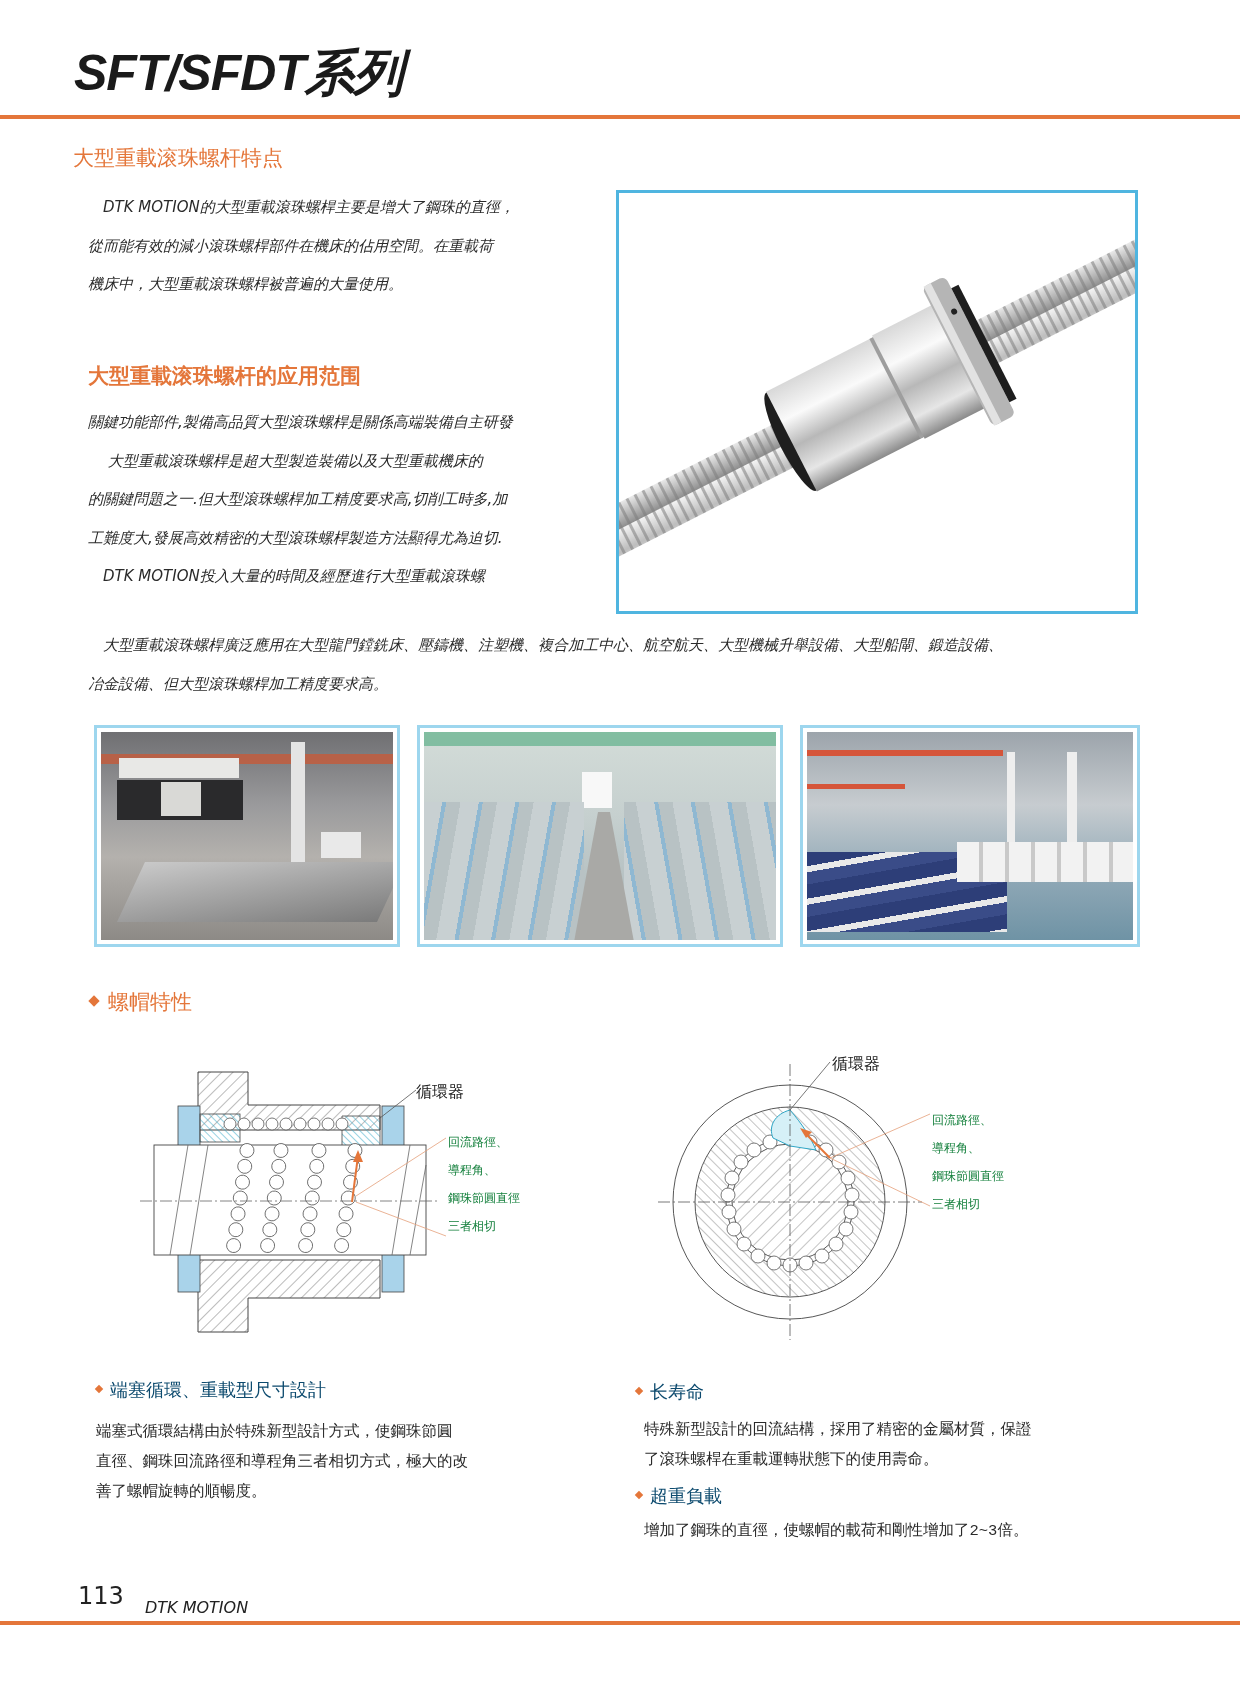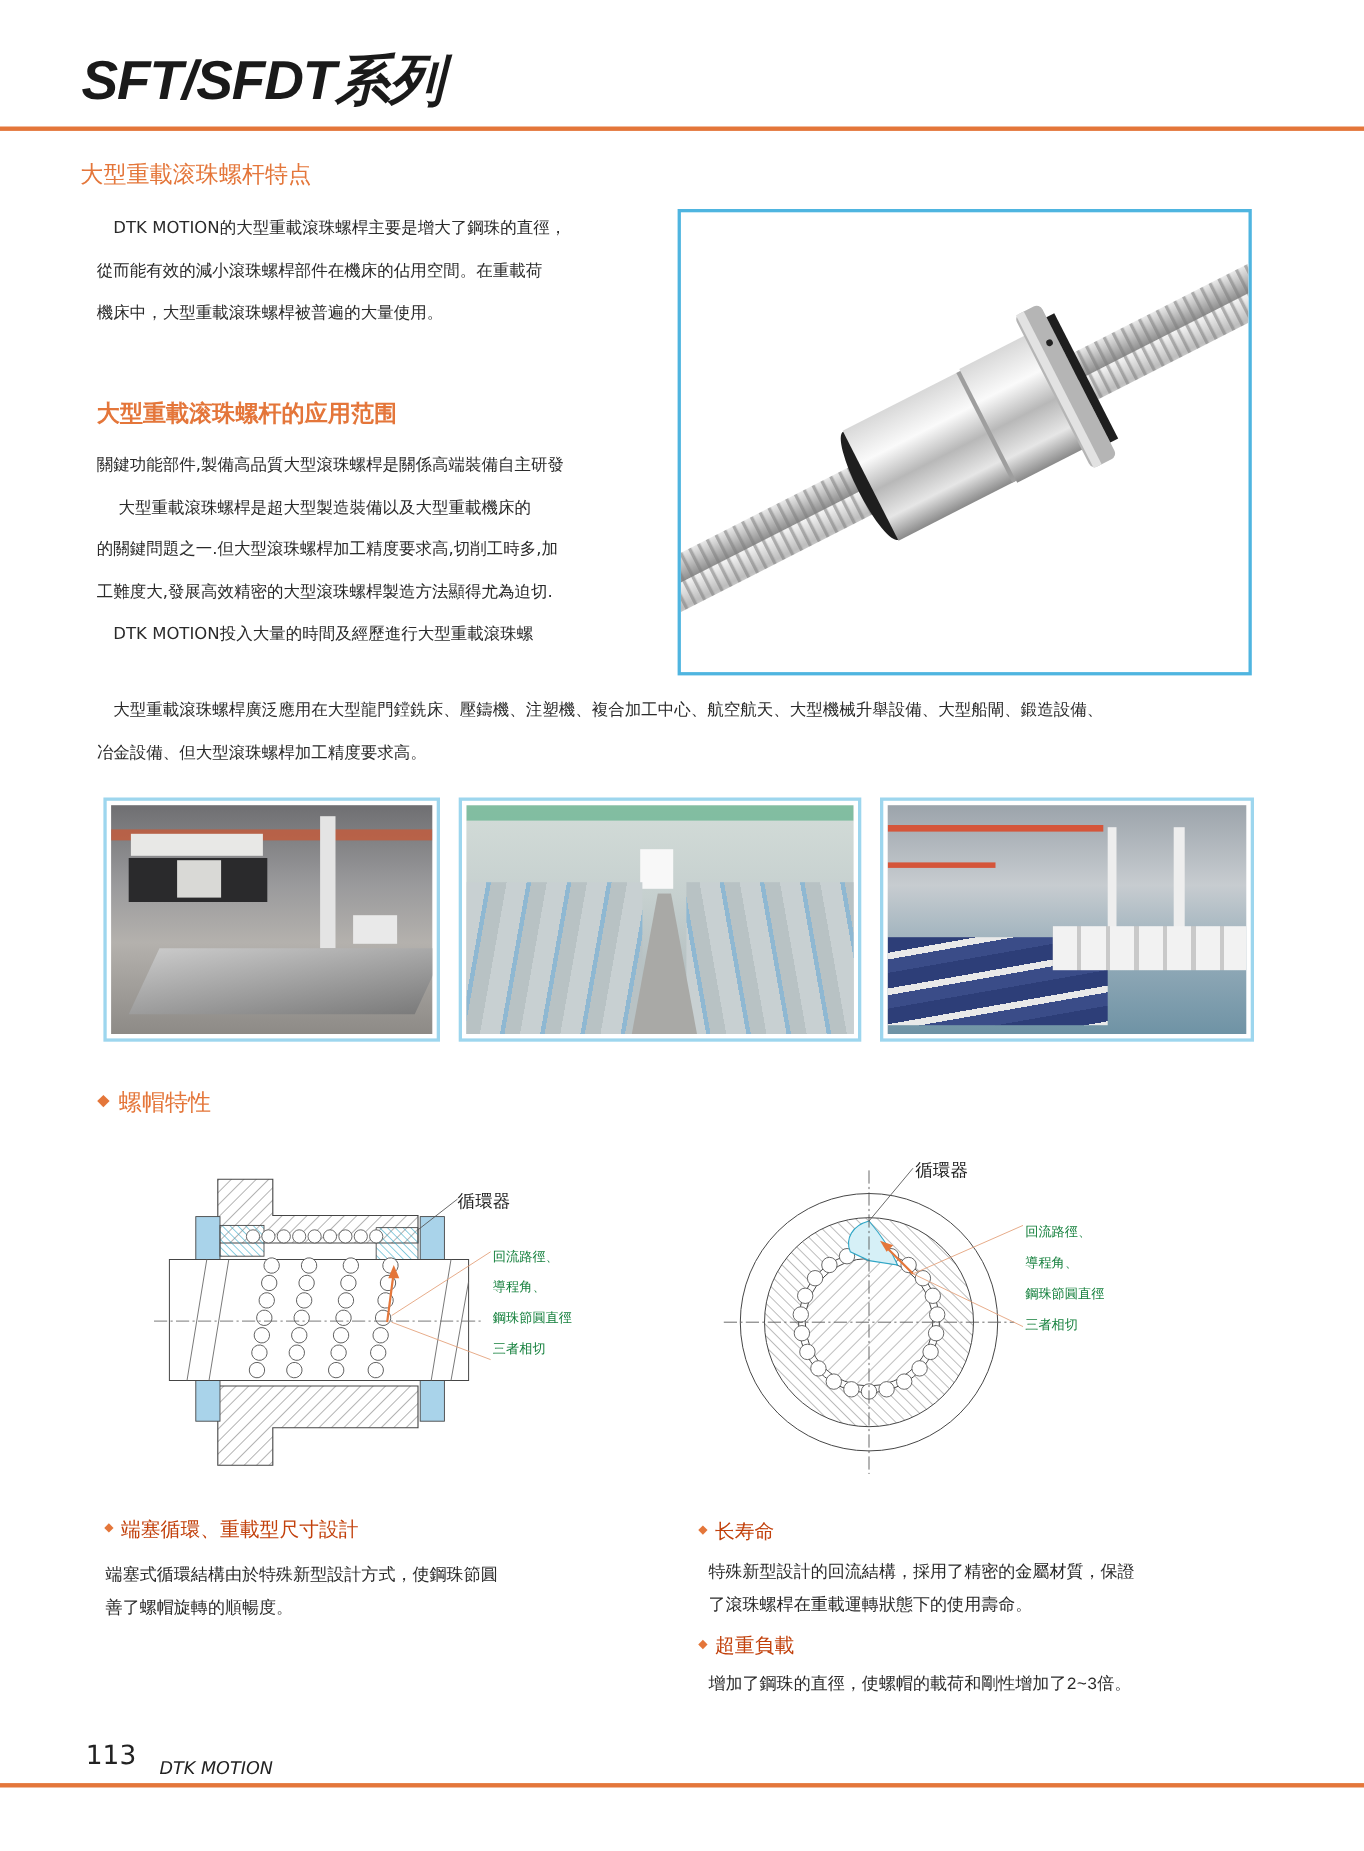--- a/index.html
+++ b/index.html
@@ -6,35 +6,35 @@
   html, body { width: 1240px; height: 1683px; background: #ffffff; overflow: hidden; }
   body { position: relative; font-family: "DejaVu Sans", "Liberation Sans", sans-serif; color: #2a2a2a; }
 
   .title { position: absolute; left: 74px; top: 40px; font-size: 50px; font-weight: bold; font-style: italic; color: #1a1a1a; letter-spacing: -1px; font-family: "Liberation Sans", "DejaVu Sans", sans-serif; }
   .rule { position: absolute; left: 0; width: 1240px; height: 4px; background: #e4763a; }
   .rule.top { top: 115px; }
   .rule.bottom { top: 1621px; }
 
   .h-orange { position: absolute; color: #e4763a; font-size: 21px; }
   .para { position: absolute; font-size: 15px; line-height: 38.5px; color: #2a2a2a; }
-  .para p { white-space: nowrap; }
+  .para p { white-space: nowrap; font-style: italic; }
 
   .photo-main { position: absolute; left: 616px; top: 190px; width: 522px; height: 424px; border: 3px solid #4fb5e0; background: #fff; overflow: hidden; }
 
   .photos { position: absolute; top: 725px; left: 94px; width: 1046px; height: 222px; }
   .photo { position: absolute; top: 0; height: 222px; border: 3px solid #9dd6ee; background: #fff; padding: 4px; overflow: hidden; }
   .photo .inner { width: 100%; height: 100%; overflow: hidden; position: relative; }
 
   .diamond { display: inline-block; width: 8px; height: 8px; background: #e4763a; transform: rotate(45deg); margin-right: 10px; vertical-align: middle; position: relative; top: -2px; }
 
   .diagram { position: absolute; }
   .dlabel-black { position: absolute; font-size: 16px; color: #222; }
   .dlabel-orange { position: absolute; font-size: 12px; color: #15803d; line-height: 28px; }
 
-  .feature-head { position: absolute; color: #c2410c; font-size: 18px; white-space: nowrap; }
+  .feature-head { position: absolute; color: #0c4a6e; font-size: 18px; white-space: nowrap; }
   .feature-body { position: absolute; font-size: 15.5px; line-height: 30px; color: #2a2a2a; }
   .feature-body p { white-space: nowrap; }
 
   .page-num { position: absolute; left: 78px; top: 1582px; font-size: 24px; color: #222; font-family: "DejaVu Sans", sans-serif; }
   .brand { position: absolute; left: 145px; top: 1598px; font-size: 16px; font-style: italic; color: #222; font-family: "DejaVu Sans", sans-serif; }
 </style>
 </head>
 <body>
 
 <div class="title">SFT/SFDT系列</div>
@@ -286,20 +286,21 @@
     <div>鋼珠節圓直徑</div>
     <div>三者相切</div>
   </div>
 </div>
 
 <div class="feature-head" style="left:96px; top:1378px;">
   <span class="diamond" style="width:6px;height:6px;margin-right:8px;"></span><span>端塞循環、重載型尺寸設計</span>
 </div>
 <div class="feature-body" style="left:96px; top:1416px;">
   <p>端塞式循環結構由於特殊新型設計方式，使鋼珠節圓</p>
+  <p>直徑、鋼珠回流路徑和導程角三者相切方式，極大的改</p>
   <p>善了螺帽旋轉的順暢度。</p>
 </div>
 
 <div class="feature-head" style="left:636px; top:1380px;">
   <span class="diamond" style="width:6px;height:6px;margin-right:8px;"></span><span>长寿命</span>
 </div>
 <div class="feature-body" style="left:644px; top:1414px;">
   <p>特殊新型設計的回流結構，採用了精密的金屬材質，保證</p>
   <p>了滾珠螺桿在重載運轉狀態下的使用壽命。</p>
 </div>

